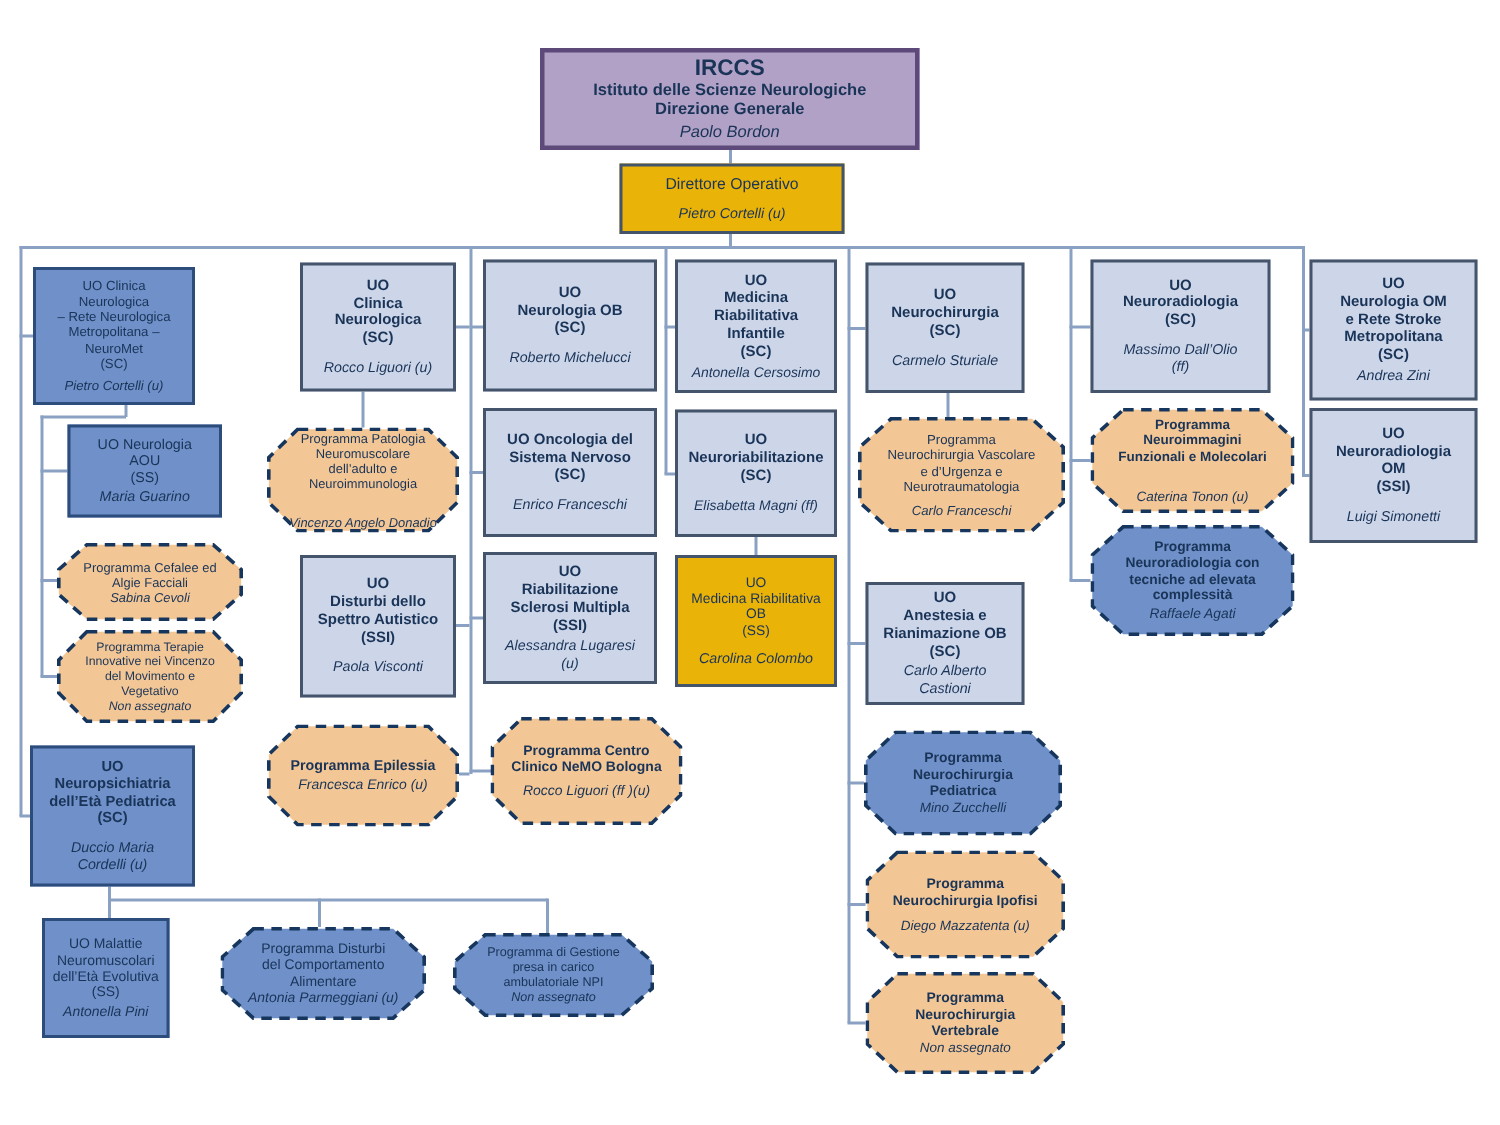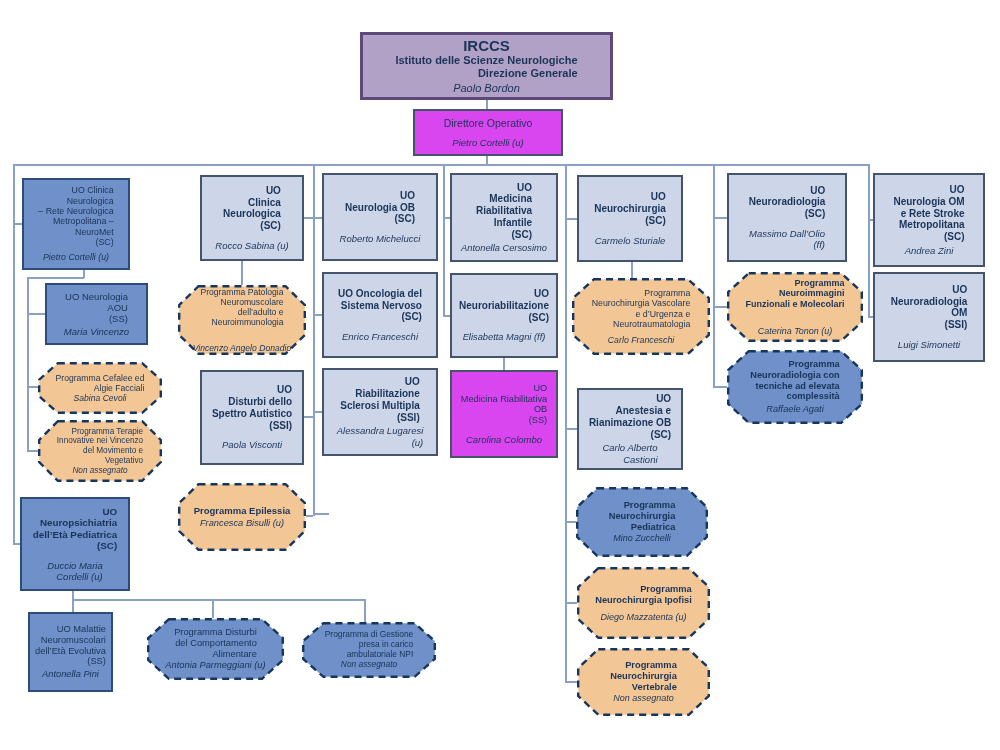--- a/index.html
+++ b/index.html
@@ -1,23 +1,23 @@
 <!DOCTYPE html>
 <html><head>
 <meta charset="utf-8">
 <style>
   html,body{margin:0;padding:0;background:#fff;}
   .canvas{position:relative;width:1000px;height:750px;background:#ffffff;
           font-family:"Liberation Sans",sans-serif;overflow:hidden;}
   .bx{position:absolute;box-sizing:border-box;display:flex;flex-direction:column;
-      align-items:center;justify-content:center;text-align:right;color:#1a3458;
+      align-items:center;justify-content:center;text-align:center;color:#1a3458;
       line-height:1.18;padding:2px;}
   .rm{background:#6f90c8;border:2.5px solid #2c4c7c;}
   .rl{background:#cdd6e9;border:2.5px solid #44546a;}
-  .rw{background:#d946ef;border:2.5px solid #44546a;}
+  .rw{background:#eab308;border:2.5px solid #44546a;}
   .root-box{background:#b2a1c6;border:3px solid #5d4a7a;}
   .oct{padding:4px 10px;border:none;background:transparent;}
   .oct svg{position:absolute;left:0;top:0;width:100%;height:100%;}
   .oct polygon{fill:#f3c795;stroke:#17365d;stroke-width:2.4;stroke-dasharray:7 5;}
   .oct.blue polygon{fill:#6f90c8;}
   .t{white-space:pre-line;position:relative;}
   .b{font-weight:bold;}
   .n{font-style:italic;white-space:pre-line;position:relative;margin-top:2px;}
   .gap{margin-top:8px;}
   .ln{position:absolute;background:#8ba1c4;}
@@ -99,21 +99,21 @@
 – Rete Neurologica
 Metropolitana –
 NeuroMet
 (SC)</div>
     <div class="n f88" style="margin-top:5px">Pietro Cortelli (u)</div>
   </div>
   <div class="bx rm" style="left:45px;top:283px;width:103px;height:62px">
     <div class="t f95">UO Neurologia
 AOU
 (SS)</div>
-    <div class="n f95">Maria Vincenzo</div>
+    <div class="n f95">Maria Guarino</div>
   </div>
   <div class="bx oct" style="left:38px;top:362px;width:124px;height:52px">
     <svg viewBox="0 0 124 52">
         <polygon points="19.84,1.2 104.16,1.2 122.8,17.68 122.8,34.32 104.16,50.8 19.84,50.8 1.2,34.32 1.2,17.68"></polygon>
       </svg>
     <div class="t f86">Programma Cefalee ed
 Algie Facciali</div>
     <div class="n f86" style="margin-top:0">Sabina Cevoli</div>
   </div>
   <div class="bx oct" style="left:38px;top:420px;width:124px;height:62px">
@@ -140,21 +140,21 @@
 dell’Età Evolutiva
 (SS)</div>
     <div class="n f93">Antonella Pini</div>
   </div>
 
   <div class="bx rl" style="left:200px;top:175px;width:104px;height:86px">
     <div class="t b f10">UO
 Clinica
 Neurologica
 (SC)</div>
-    <div class="n gap f95">Rocco Sabina (u)</div>
+    <div class="n gap f95">Rocco Liguori (u)</div>
   </div>
   <div class="bx oct" style="left:178px;top:285px;width:128px;height:70px">
     <svg viewBox="0 0 128 70">
         <polygon points="20.48,1.2 107.52,1.2 126.8,20 126.8,50 107.52,68.8 20.48,68.8 1.2,50 1.2,20"></polygon>
       </svg>
     <div class="t f86">Programma Patologia
 Neuromuscolare
 dell’adulto e
 Neuroimmunologia</div>
     <div class="n f86" style="margin-top:16px">Vincenzo Angelo Donadio</div>
@@ -164,21 +164,21 @@
 Disturbi dello
 Spettro Autistico
 (SSI)</div>
     <div class="n gap f95">Paola Visconti</div>
   </div>
   <div class="bx oct" style="left:178px;top:483px;width:128px;height:68px">
     <svg viewBox="0 0 128 68">
         <polygon points="20.48,1.2 107.52,1.2 126.8,20 126.8,48 107.52,66.8 20.48,66.8 1.2,48 1.2,20"></polygon>
       </svg>
     <div class="t b f95">Programma Epilessia</div>
-    <div class="n f93">Francesca Bisulli (u)</div>
+    <div class="n f93">Francesca Enrico (u)</div>
   </div>
 
   <div class="bx rl" style="left:322px;top:173px;width:116px;height:88px">
     <div class="t b f10">UO
 Neurologia OB
 (SC)</div>
     <div class="n gap f95">Roberto Michelucci</div>
   </div>
   <div class="bx rl" style="left:322px;top:272px;width:116px;height:86px">
     <div class="t b f10">UO Oncologia del
@@ -186,20 +186,28 @@
 (SC)</div>
     <div class="n gap f95">Enrico Franceschi</div>
   </div>
   <div class="bx rl" style="left:322px;top:368px;width:116px;height:88px">
     <div class="t b f10">UO
 Riabilitazione
 Sclerosi Multipla
 (SSI)</div>
     <div class="n f95">Alessandra Lugaresi
 (u)</div>
+  </div>
+  <div class="bx oct" style="left:327px;top:478px;width:128px;height:72px">
+    <svg viewBox="0 0 128 72">
+        <polygon points="20.48,1.2 107.52,1.2 126.8,20 126.8,52 107.52,70.8 20.48,70.8 1.2,52 1.2,20"></polygon>
+      </svg>
+    <div class="t b f93">Programma Centro
+Clinico NeMO Bologna</div>
+    <div class="n f93" style="margin-top:6px">Rocco Liguori  (ff )(u)</div>
   </div>
 
   <div class="bx rl" style="left:450px;top:173px;width:108px;height:89px">
     <div class="t b f10">UO
 Medicina
 Riabilitativa
 Infantile
 (SC)</div>
     <div class="n f93">Antonella Cersosimo</div>
   </div>

